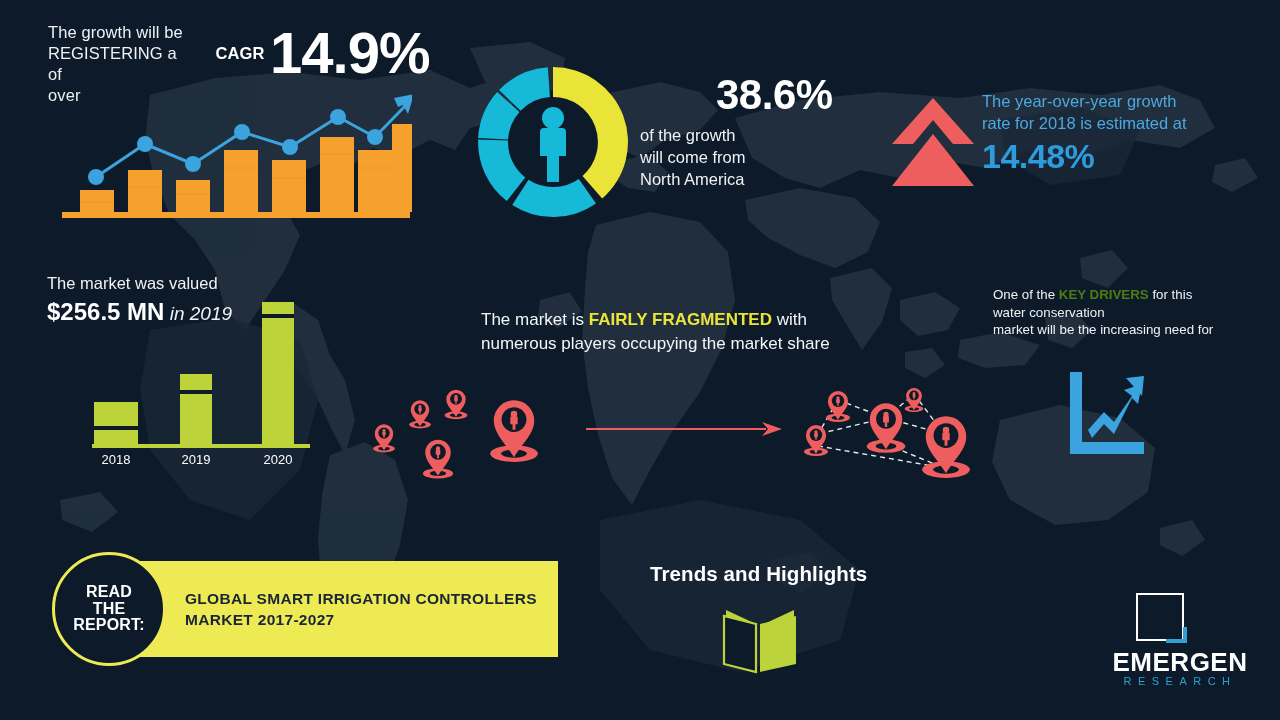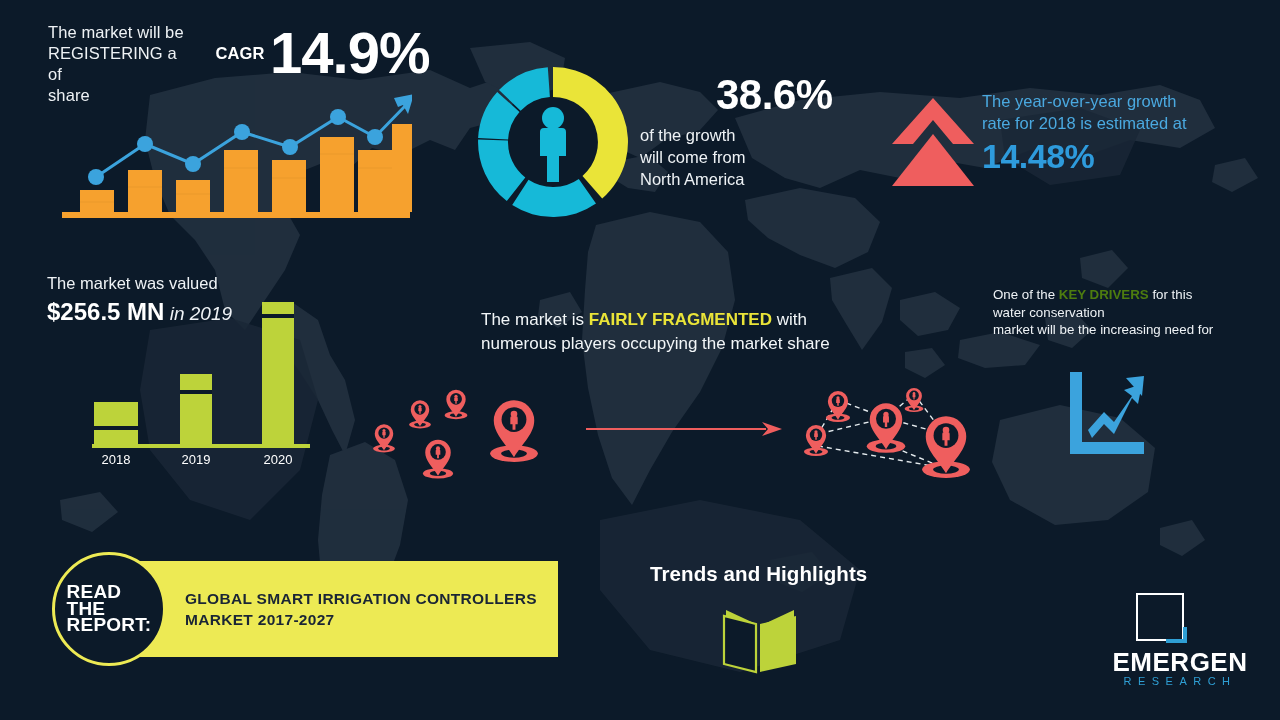--- a/index.html
+++ b/index.html
@@ -80,21 +80,21 @@
     font-size:15.5px; font-weight:bold; line-height:21px; color:#1a2535; letter-spacing:.3px;
     z-index:4;
   }
   .read-circle {
     left:52px; top:552px; width:114px; height:114px;
     border-radius:50%; background:#0c1a29; border:3px solid #edea54;
     z-index:5;
     display:flex; align-items:center; justify-content:center;
   }
   .read-circle span {
-    font-size:19px; font-weight:bold; line-height:16.5px; color:#ffffff; text-align:left;
+    font-size:16px; font-weight:bold; line-height:16.5px; color:#ffffff; text-align:center;
     letter-spacing:.2px;
   }
 
   .trends-title {
     left:650px; top:562px;
     font-size:20.5px; font-weight:bold; color:#ffffff; letter-spacing:.1px;
   }
 
   
   .logo-wrap { left:1100px; top:593px; width:160px; height:100px; }
@@ -161,23 +161,23 @@
     <g fill="#1a2736" opacity="0.85">
       <path d="M150 330 L230 318 L300 340 L318 400 L300 470 L250 520 L190 500
                L150 450 L140 390 Z"></path>
       <path d="M600 520 L700 500 L800 520 L860 570 L840 640 L740 672 L650 650
                L600 590 Z"></path>
       <path d="M1000 120 L1080 108 L1140 130 L1120 175 L1050 185 L1005 158 Z"></path>
     </g>
   </svg>
 
   <div class="abs cagr-text">
-    <div>The market will be</div>
+    <div>The growth will be</div>
     <div><span>REGISTERING a </span><b>CAGR</b><span> of</span></div>
-    <div>share</div>
+    <div>over</div>
   </div>
   <div class="abs cagr-big">14.9%</div>
 
   <svg class="abs" style="left:62px; top:92px;" width="350" height="135" viewBox="0 0 350 135">
 
     <g fill="#f6a12e">
       <rect x="18" y="98" width="34" height="22"></rect>
       <rect x="66" y="78" width="34" height="42"></rect>
       <rect x="114" y="88" width="34" height="32"></rect>
       <rect x="162" y="58" width="34" height="62"></rect>

